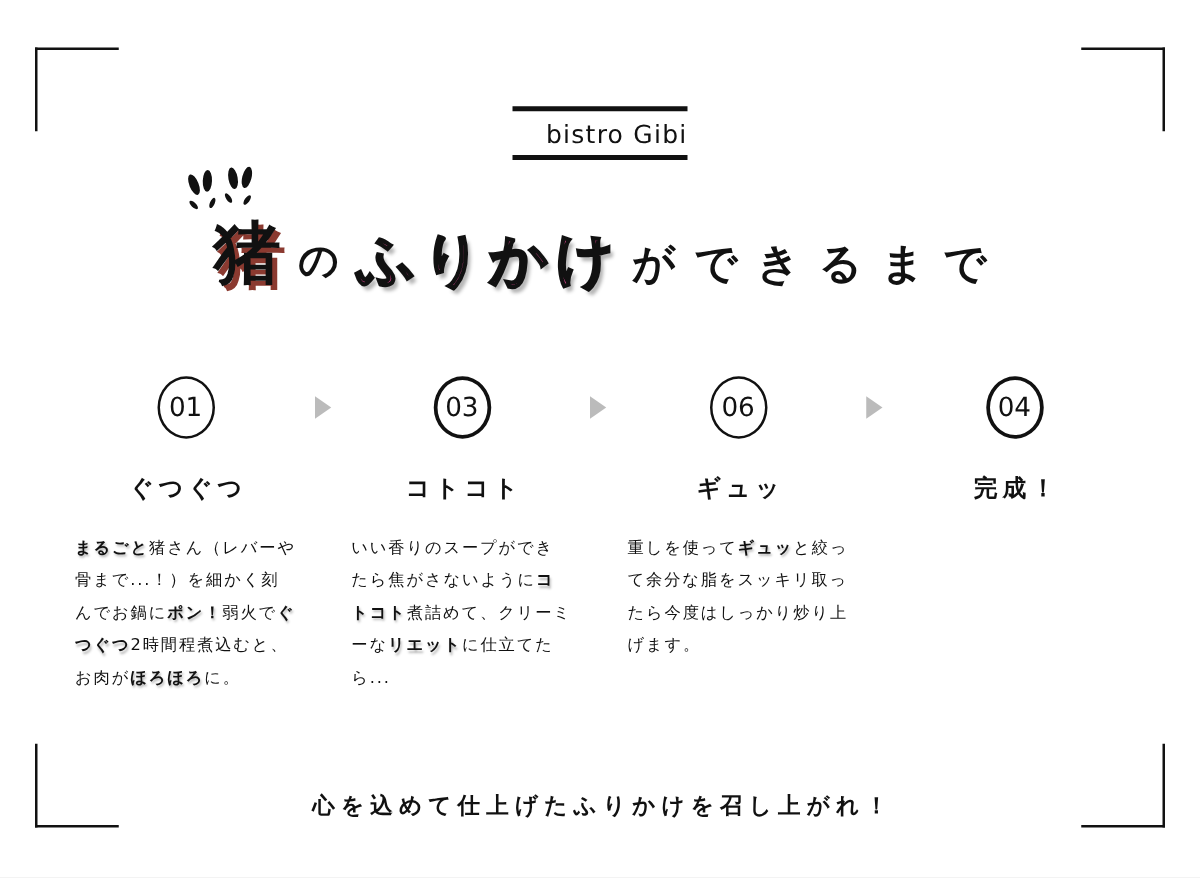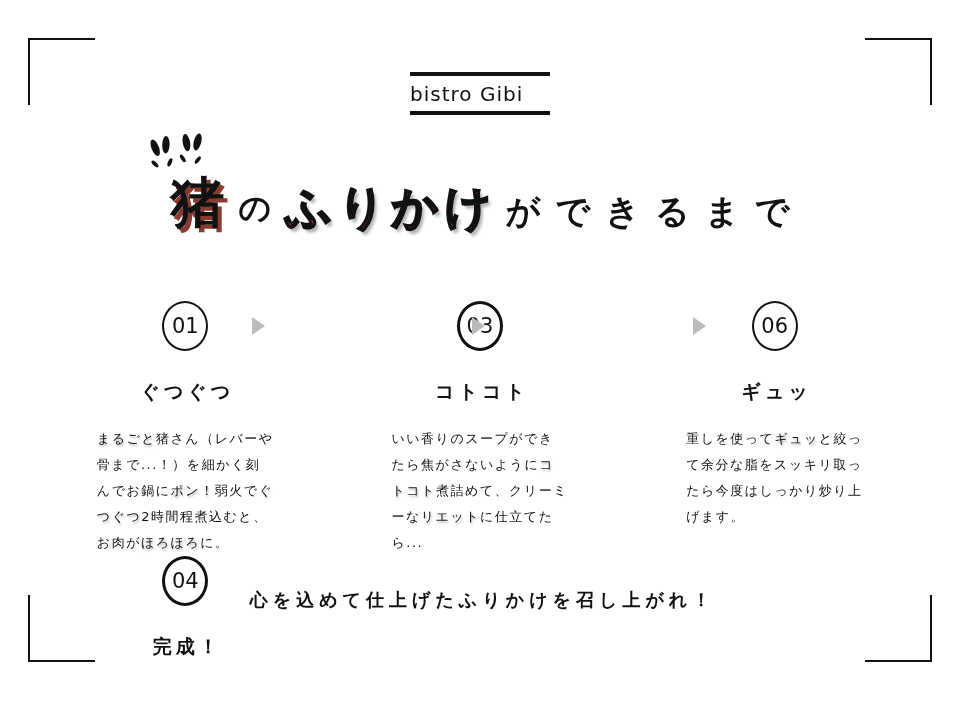--- a/index.html
+++ b/index.html
@@ -19,22 +19,22 @@
 
   
   .corner{position:absolute;width:67px;height:67px;}
   .corner.tl{left:28px;top:38px;border-left:2px solid var(--ink);border-top:2px solid var(--ink);}
   .corner.tr{right:28px;top:38px;border-right:2px solid var(--ink);border-top:2px solid var(--ink);}
   .corner.bl{left:28px;bottom:40px;border-left:2px solid var(--ink);border-bottom:2px solid var(--ink);}
   .corner.br{right:28px;bottom:40px;border-right:2px solid var(--ink);border-bottom:2px solid var(--ink);}
 
   
   .logo{
-    position:absolute;top:72px;left:50%;transform:translateX(-50%);
-    width:140px;text-align:left;
+    position:absolute;top:85px;left:50%;transform:translateX(-50%);
+    width:140px;text-align:right;
     border-top:4px solid var(--ink);border-bottom:4px solid var(--ink);
     padding:6px 0 5px 0;
   }
   .logo .logo-text{font-size:20px;font-weight:500;letter-spacing:1px;}
 
   
   .hoofprints{position:absolute;left:147px;top:133px;width:64px;height:50px;}
   .hoofprints svg{display:block;width:100%;height:100%;}
 
   
@@ -51,49 +51,49 @@
   .title-outline{
     font-size:46px;font-weight:700;line-height:1;letter-spacing:6px;margin-right:-6px;
     color:#ec4899;-webkit-text-stroke:2px var(--ink);
     text-shadow:3px 4px 3px var(--shadow-gray);
   }
   .title-suffix{font-size:34px;font-weight:700;line-height:1;letter-spacing:15px;margin-right:-15px;margin-bottom:2px;}
 
   
   .steps{
     position:absolute;left:38px;top:301px;width:884px;
-    display:grid;grid-template-columns:repeat(3,1fr);
+    display:grid;grid-template-columns:repeat(4,1fr);
   }
   .step-col{display:flex;flex-direction:column;align-items:center;}
   .step-circle{
     width:46px;height:50px;border:2px solid var(--ink);border-radius:50%;
     display:flex;align-items:center;justify-content:center;
     font-size:21px;font-weight:500;background:var(--background);
   }
   .step-circle.thick{border-width:3px;}
   .step-title{
     margin-top:27px;font-size:19px;font-weight:600;letter-spacing:4px;text-indent:4px;
     text-align:center;line-height:26px;
   }
   .step-desc{
     margin-top:22px;width:177px;font-size:13px;font-weight:500;line-height:26px;
     letter-spacing:1.5px;text-align:left;
   }
-  .step-desc .em{font-weight:400;text-shadow:1px 2px 2px var(--shadow-gray);margin-top:20px;}
+  .step-desc .em{font-weight:700;text-shadow:1px 2px 2px var(--shadow-gray);margin-top:20px;}
 
   .arrow{
     position:absolute;top:317px;width:0;height:0;
     border-top:9px solid transparent;border-bottom:9px solid transparent;
     border-left:13px solid var(--arrow-gray);
   }
   .arrow.a1{left:252px;} .arrow.a2{left:472px;} .arrow.a3{left:693px;}
 
   
   .footer{
-    position:absolute;top:588px;left:0;right:0;text-align:center;
+    position:absolute;top:632px;left:0;right:0;text-align:center;
     font-size:18px;font-weight:600;letter-spacing:5px;text-indent:5px;
   }
 </style>
 </head>
 <body>
 
 <div class="canvas">
 
   <div class="corner tl"></div>
   <div class="corner tr"></div>

